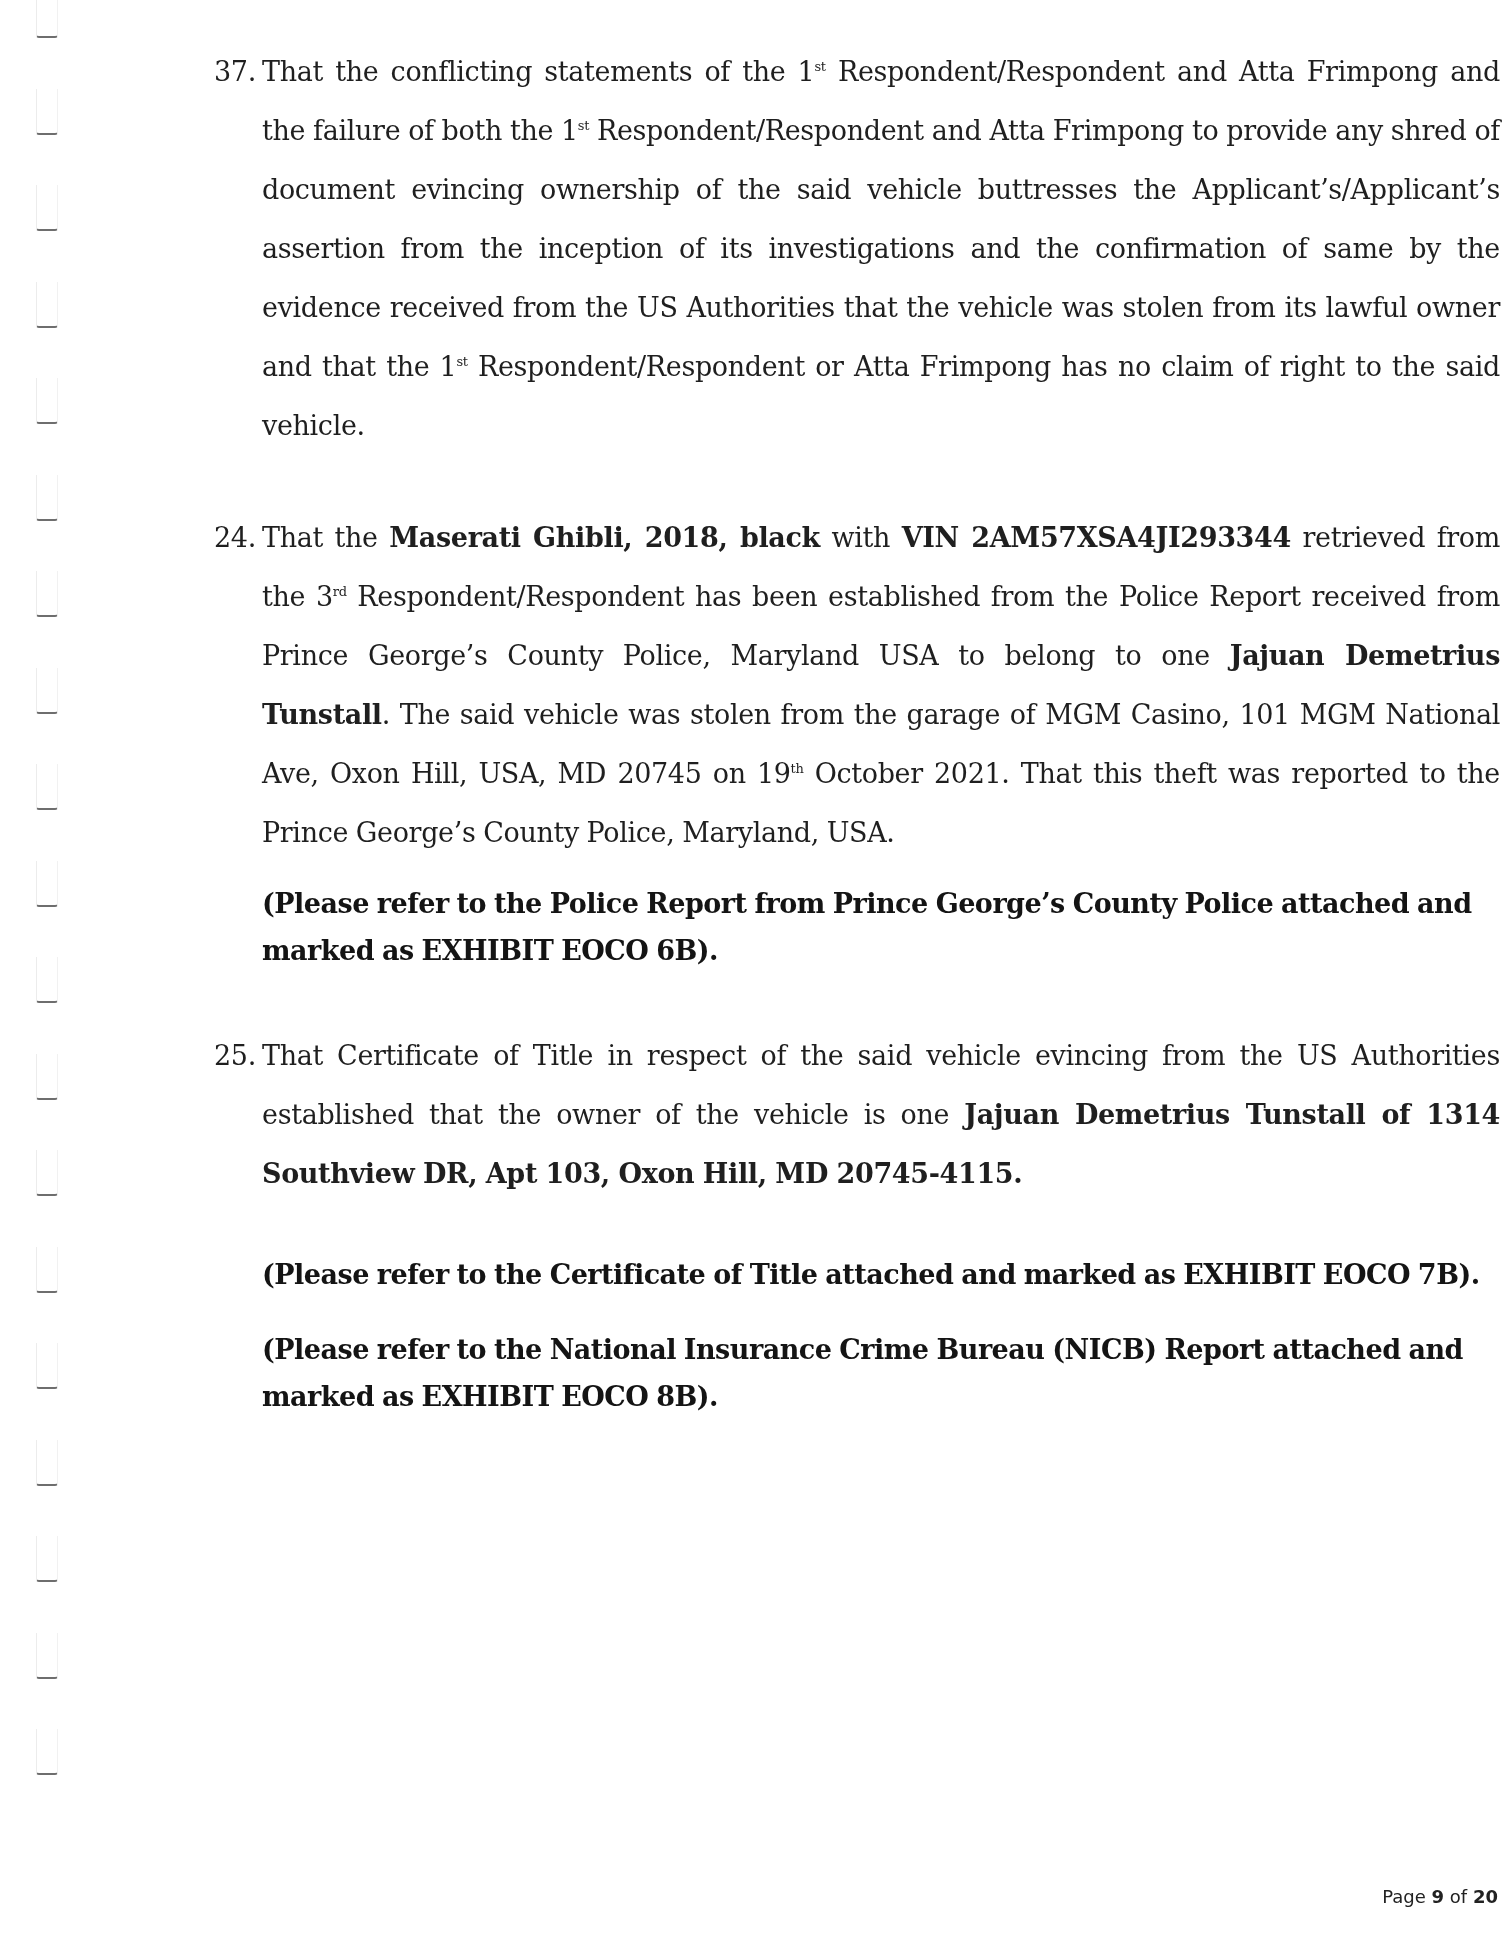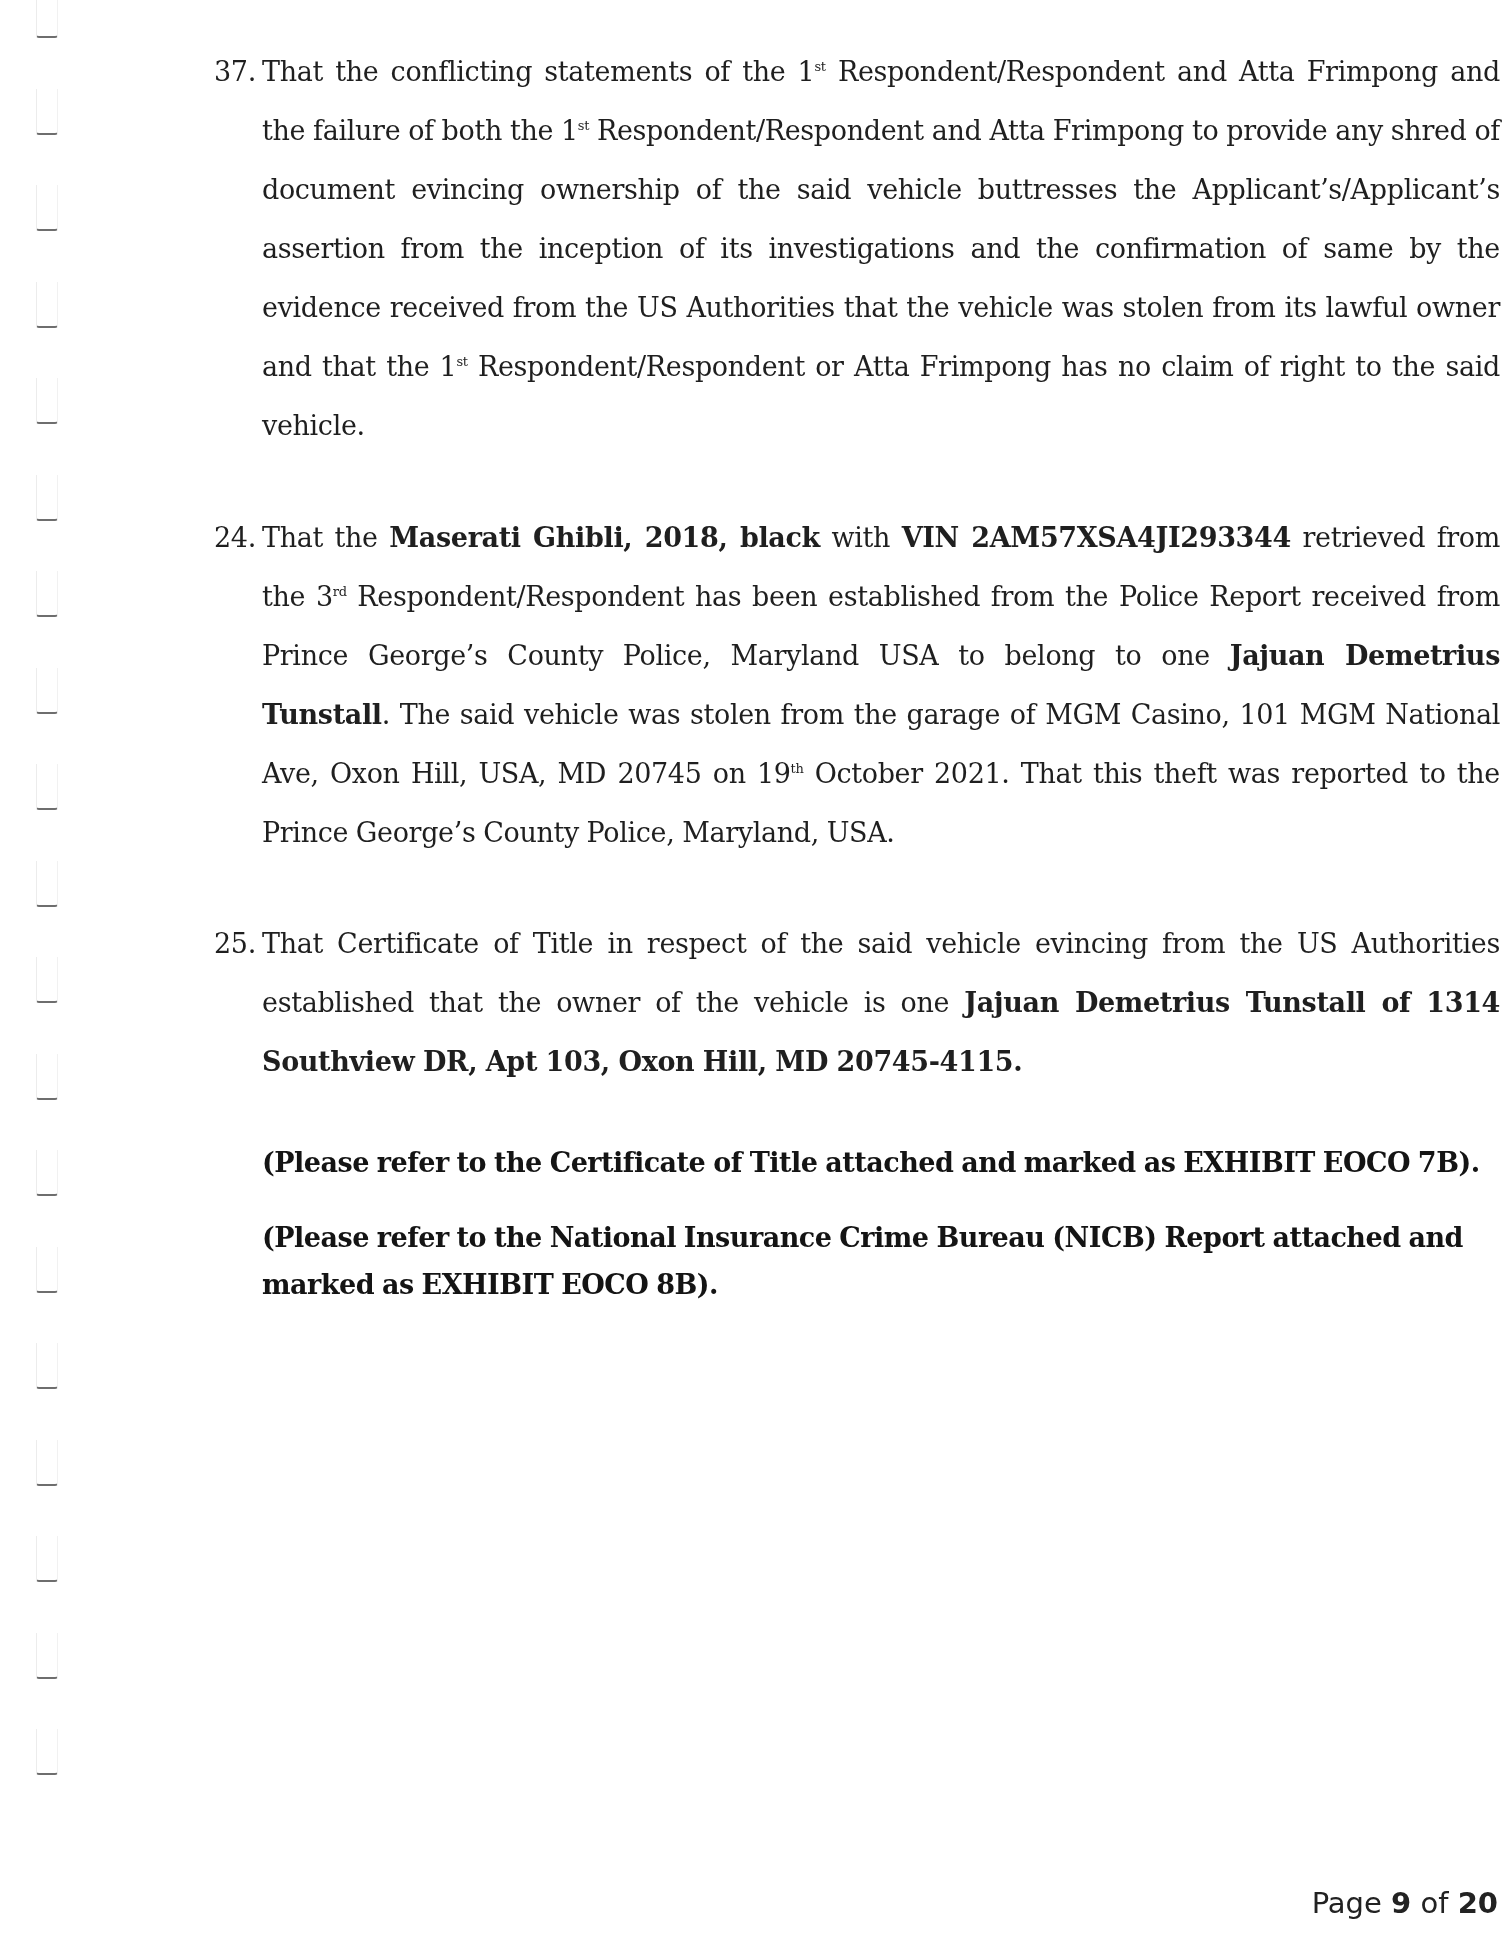--- a/index.html
+++ b/index.html
@@ -69,21 +69,21 @@
     sup {
       font-size: 13px;
       line-height: 0;
       vertical-align: 10px;
     }
     .footer {
       position: absolute;
       right: 14px;
       top: 1886px;
       font-family: "DejaVu Sans", "Liberation Sans", sans-serif;
-      font-size: 29px;
+      font-size: 18px;
       color: #222;
     }
     .footer b { font-weight: bold; }
   </style>
 </head>
 <body>
 
 <div class="binding" id="binding">
     <div class="hole" style="top: -8px;"></div>
     <div class="hole" style="top: 88.5px;"></div>
@@ -110,20 +110,21 @@
 
   <p class="para" style="margin-bottom:0;">
     <span class="num">37.</span>
     <span class="body"><span>That the conflicting statements of the 1</span><sup>st</sup><span> Respondent/Respondent and Atta Frimpong and the failure of both the 1</span><sup>st</sup><span> Respondent/Respondent and Atta Frimpong to provide any shred of document evincing ownership of the said vehicle buttresses the Applicant’s/Applicant’s assertion from the inception of its investigations and the confirmation of same by the evidence received from the US Authorities that the vehicle was stolen from its lawful owner and that the 1</span><sup>st</sup><span> Respondent/Respondent or Atta Frimpong has no claim of right to the said vehicle.</span></span>
   </p>
 
   <p class="para" style="margin-top:53px;">
     <span class="num">24.</span>
     <span class="body"><span>That the </span><b>Maserati Ghibli, 2018, black</b><span> with </span><b>VIN 2AM57XSA4JI293344</b><span> retrieved from the 3</span><sup>rd</sup><span> Respondent/Respondent has been established from the Police Report received from Prince George’s County Police, Maryland USA to belong to one </span><b>Jajuan Demetrius Tunstall</b><span>. The said vehicle was stolen from the garage of MGM Casino, 101 MGM National Ave, Oxon Hill, USA, MD 20745 on 19</span><sup>th</sup><span> October 2021. That this theft was reported to the Prince George’s County Police, Maryland, USA.</span></span>
   </p>
+  <p class="ref" style="margin-top:18px;">(Please refer to the Police Report from Prince George’s County Police attached and marked as EXHIBIT EOCO 6B).</p>
 
   <p class="para" style="margin-top:52px;">
     <span class="num">25.</span>
     <span class="body"><span>That Certificate of Title in respect of the said vehicle evincing from the US Authorities established that the owner of the vehicle is one </span><b>Jajuan Demetrius Tunstall of 1314 Southview DR, Apt 103, Oxon Hill, MD 20745-4115.</b></span>
   </p>
   <p class="ref" style="margin-top:48px;">(Please refer to the Certificate of Title attached and marked as EXHIBIT EOCO 7B).</p>
 
   <p class="ref" style="margin-top:28px;">(Please refer to the National Insurance Crime Bureau (NICB) Report attached and marked as EXHIBIT EOCO 8B).</p>
 </div>
 

